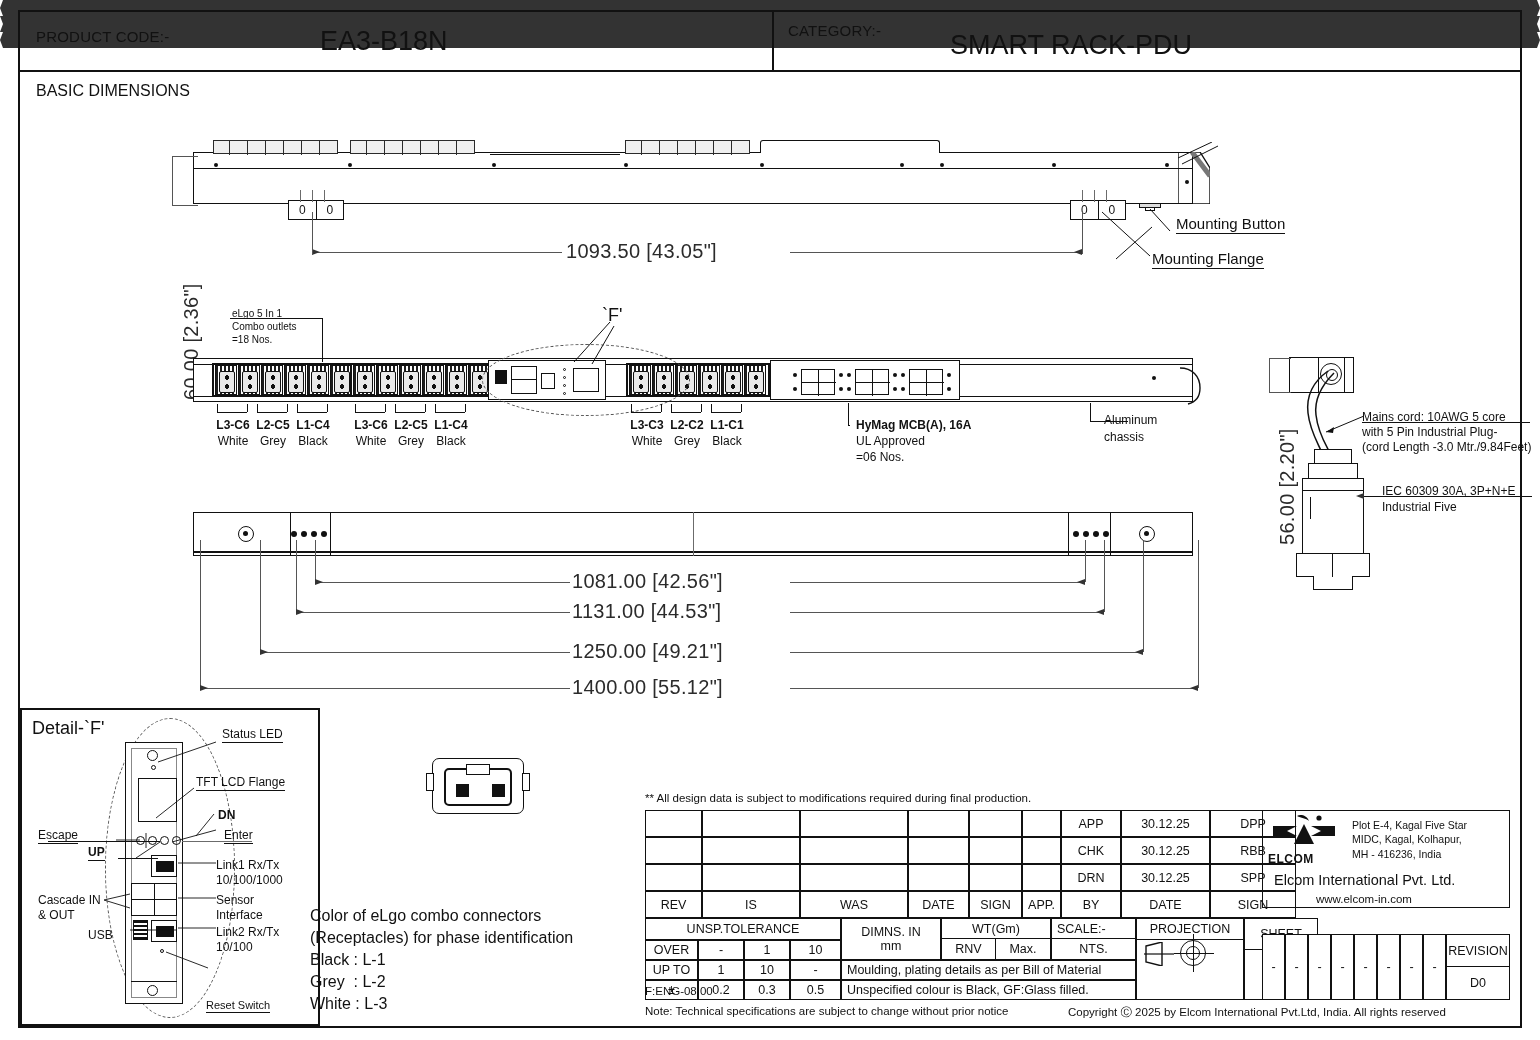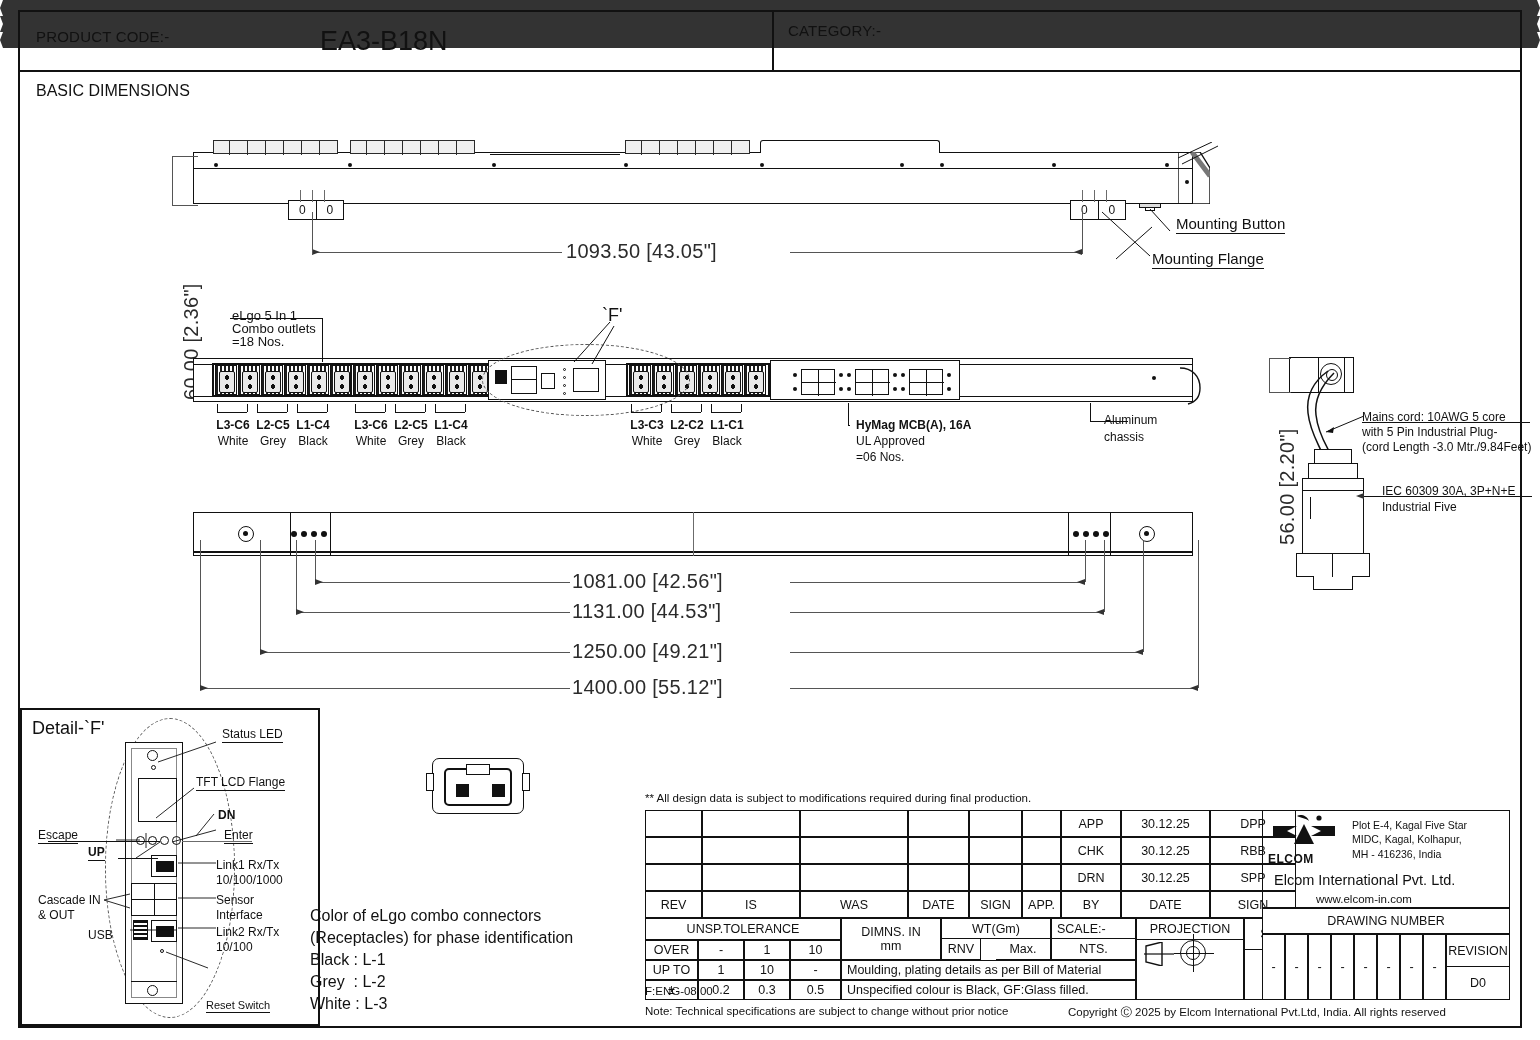--- a/index.html
+++ b/index.html
@@ -27,21 +27,21 @@
   .hdr-value{ position:absolute; font-size:27px; }
 
   .basicdim{
     position:absolute; left:36px; top:82px; font-size:16px;
   }
 
   
   .t{ position:absolute; font-size:12.5px; line-height:1.22; white-space:pre; }
   .t11{ font-size:11px; }
   .t12{ font-size:12px; }
-  .t13{ font-size:13px; }
+  .t13{ font-size:10px; }
   .t15{ font-size:15px; }
   .t16{ font-size:16px; }
   .t18{ font-size:18px; }
   .b{ font-weight:bold; }
   .ul{ border-bottom:1.4px solid #111; }
   .ctr{ text-align:center; }
 
   .dimtxt{ position:absolute; font-size:20px; color:#2b2b2b; letter-spacing:.3px; white-space:nowrap;}
 
   
@@ -278,20 +278,21 @@
 <div class="sheet">
 
   <div class="frame-outer"></div>
   <div class="hdr-row"></div>
   <div class="hdr-div"></div>
 
   <div class="hdr-label" style="left:36px; top:28px;">PRODUCT CODE:-</div>
   <div class="hdr-value" style="left:320px; top:26px;">EA3-B18N</div>
 
   <div class="hdr-label" style="left:788px; top:22px;">CATEGORY:-</div>
+  <div class="hdr-value" style="left:950px; top:30px;">SMART RACK-PDU</div>
 
   <div class="basicdim">BASIC DIMENSIONS</div>
 
   <div class="topview-body"></div>
   <div class="topview-inner"></div>
 
   <div class="tv-comb" style="left:213px; width:125px;">
     <i style="left:15px"></i>
       <i style="left:33px"></i>
       <i style="left:51px"></i>
@@ -760,21 +761,21 @@
     <div class="tbcell" style="left:698px; top:980px; width:46px; height:20px;">0.2</div>
     <div class="tbcell" style="left:744px; top:980px; width:46px; height:20px;">0.3</div>
     <div class="tbcell" style="left:790px; top:980px; width:51px; height:20px;">0.5</div>
   </div>
 
   <div class="tbcell" style="left:841px; top:918px; width:100px; height:42px; flex-direction:column; justify-content:center;">
     <div>DIMNS.   IN</div>
     <div>mm</div>
   </div>
   <div class="tbcell" style="left:941px; top:918px; width:110px; height:21px;">WT(Gm)</div>
-  <div class="tbcell" style="left:941px; top:939px; width:40px; height:21px; border-top:none;">RNV</div>
+  <div class="tbcell" style="left:941px; top:939px; width:55px; height:21px; border-top:none;">RNV</div>
   <div class="tbcell" style="left:996px; top:939px; width:55px; height:21px; border-top:none; border-left:none;">Max.</div>
   <div class="tbcell left" style="left:1051px; top:918px; width:85px; height:21px;">SCALE:-</div>
   <div class="tbcell" style="left:1051px; top:939px; width:85px; height:21px; border-top:none;">NTS.</div>
 
   <div class="tbcell left" style="left:841px; top:960px; width:295px; height:20px;">Moulding, plating details as per Bill of Material</div>
   <div class="tbcell left" style="left:841px; top:980px; width:295px; height:20px;">Unspecified colour is Black, GF:Glass filled.</div>
 
   <div class="tbcell" style="left:1136px; top:918px; width:108px; height:22px;">PROJECTION</div>
   <div class="tbcell" style="left:1136px; top:940px; width:108px; height:60px; border-top:none;"></div>
   <svg class="proj-cone" viewBox="0 0 30 24">
@@ -800,21 +801,20 @@
   </svg>
   <div class="logo-txt">ELCOM</div>
   <div class="addr">
     <div>Plot E-4, Kagal Five Star</div>
     <div>MIDC, Kagal, Kolhapur,</div>
     <div>MH - 416236, India</div>
   </div>
   <div class="company">Elcom International Pvt. Ltd.</div>
   <div class="website">www.elcom-in.com</div>
 
-  <div class="tbcell" style="left:1262px; top:908px; width:248px; height:26px;">DRAWING NUMBER</div>
   <div class="tbcell" style="left:1262px; top:934px; width:23px; height:66px;">-</div>
   <div class="tbcell" style="left:1285px; top:934px; width:23px; height:66px;">-</div>
   <div class="tbcell" style="left:1308px; top:934px; width:23px; height:66px;">-</div>
   <div class="tbcell" style="left:1331px; top:934px; width:23px; height:66px;">-</div>
   <div class="tbcell" style="left:1354px; top:934px; width:23px; height:66px;">-</div>
   <div class="tbcell" style="left:1377px; top:934px; width:23px; height:66px;">-</div>
   <div class="tbcell" style="left:1400px; top:934px; width:23px; height:66px;">-</div>
   <div class="tbcell" style="left:1423px; top:934px; width:23px; height:66px;">-</div>
   <div class="tbcell" style="left:1446px; top:934px; width:64px; height:33px;">REVISION</div>
   <div class="tbcell" style="left:1446px; top:967px; width:64px; height:33px; border-top:none;">D0</div>

